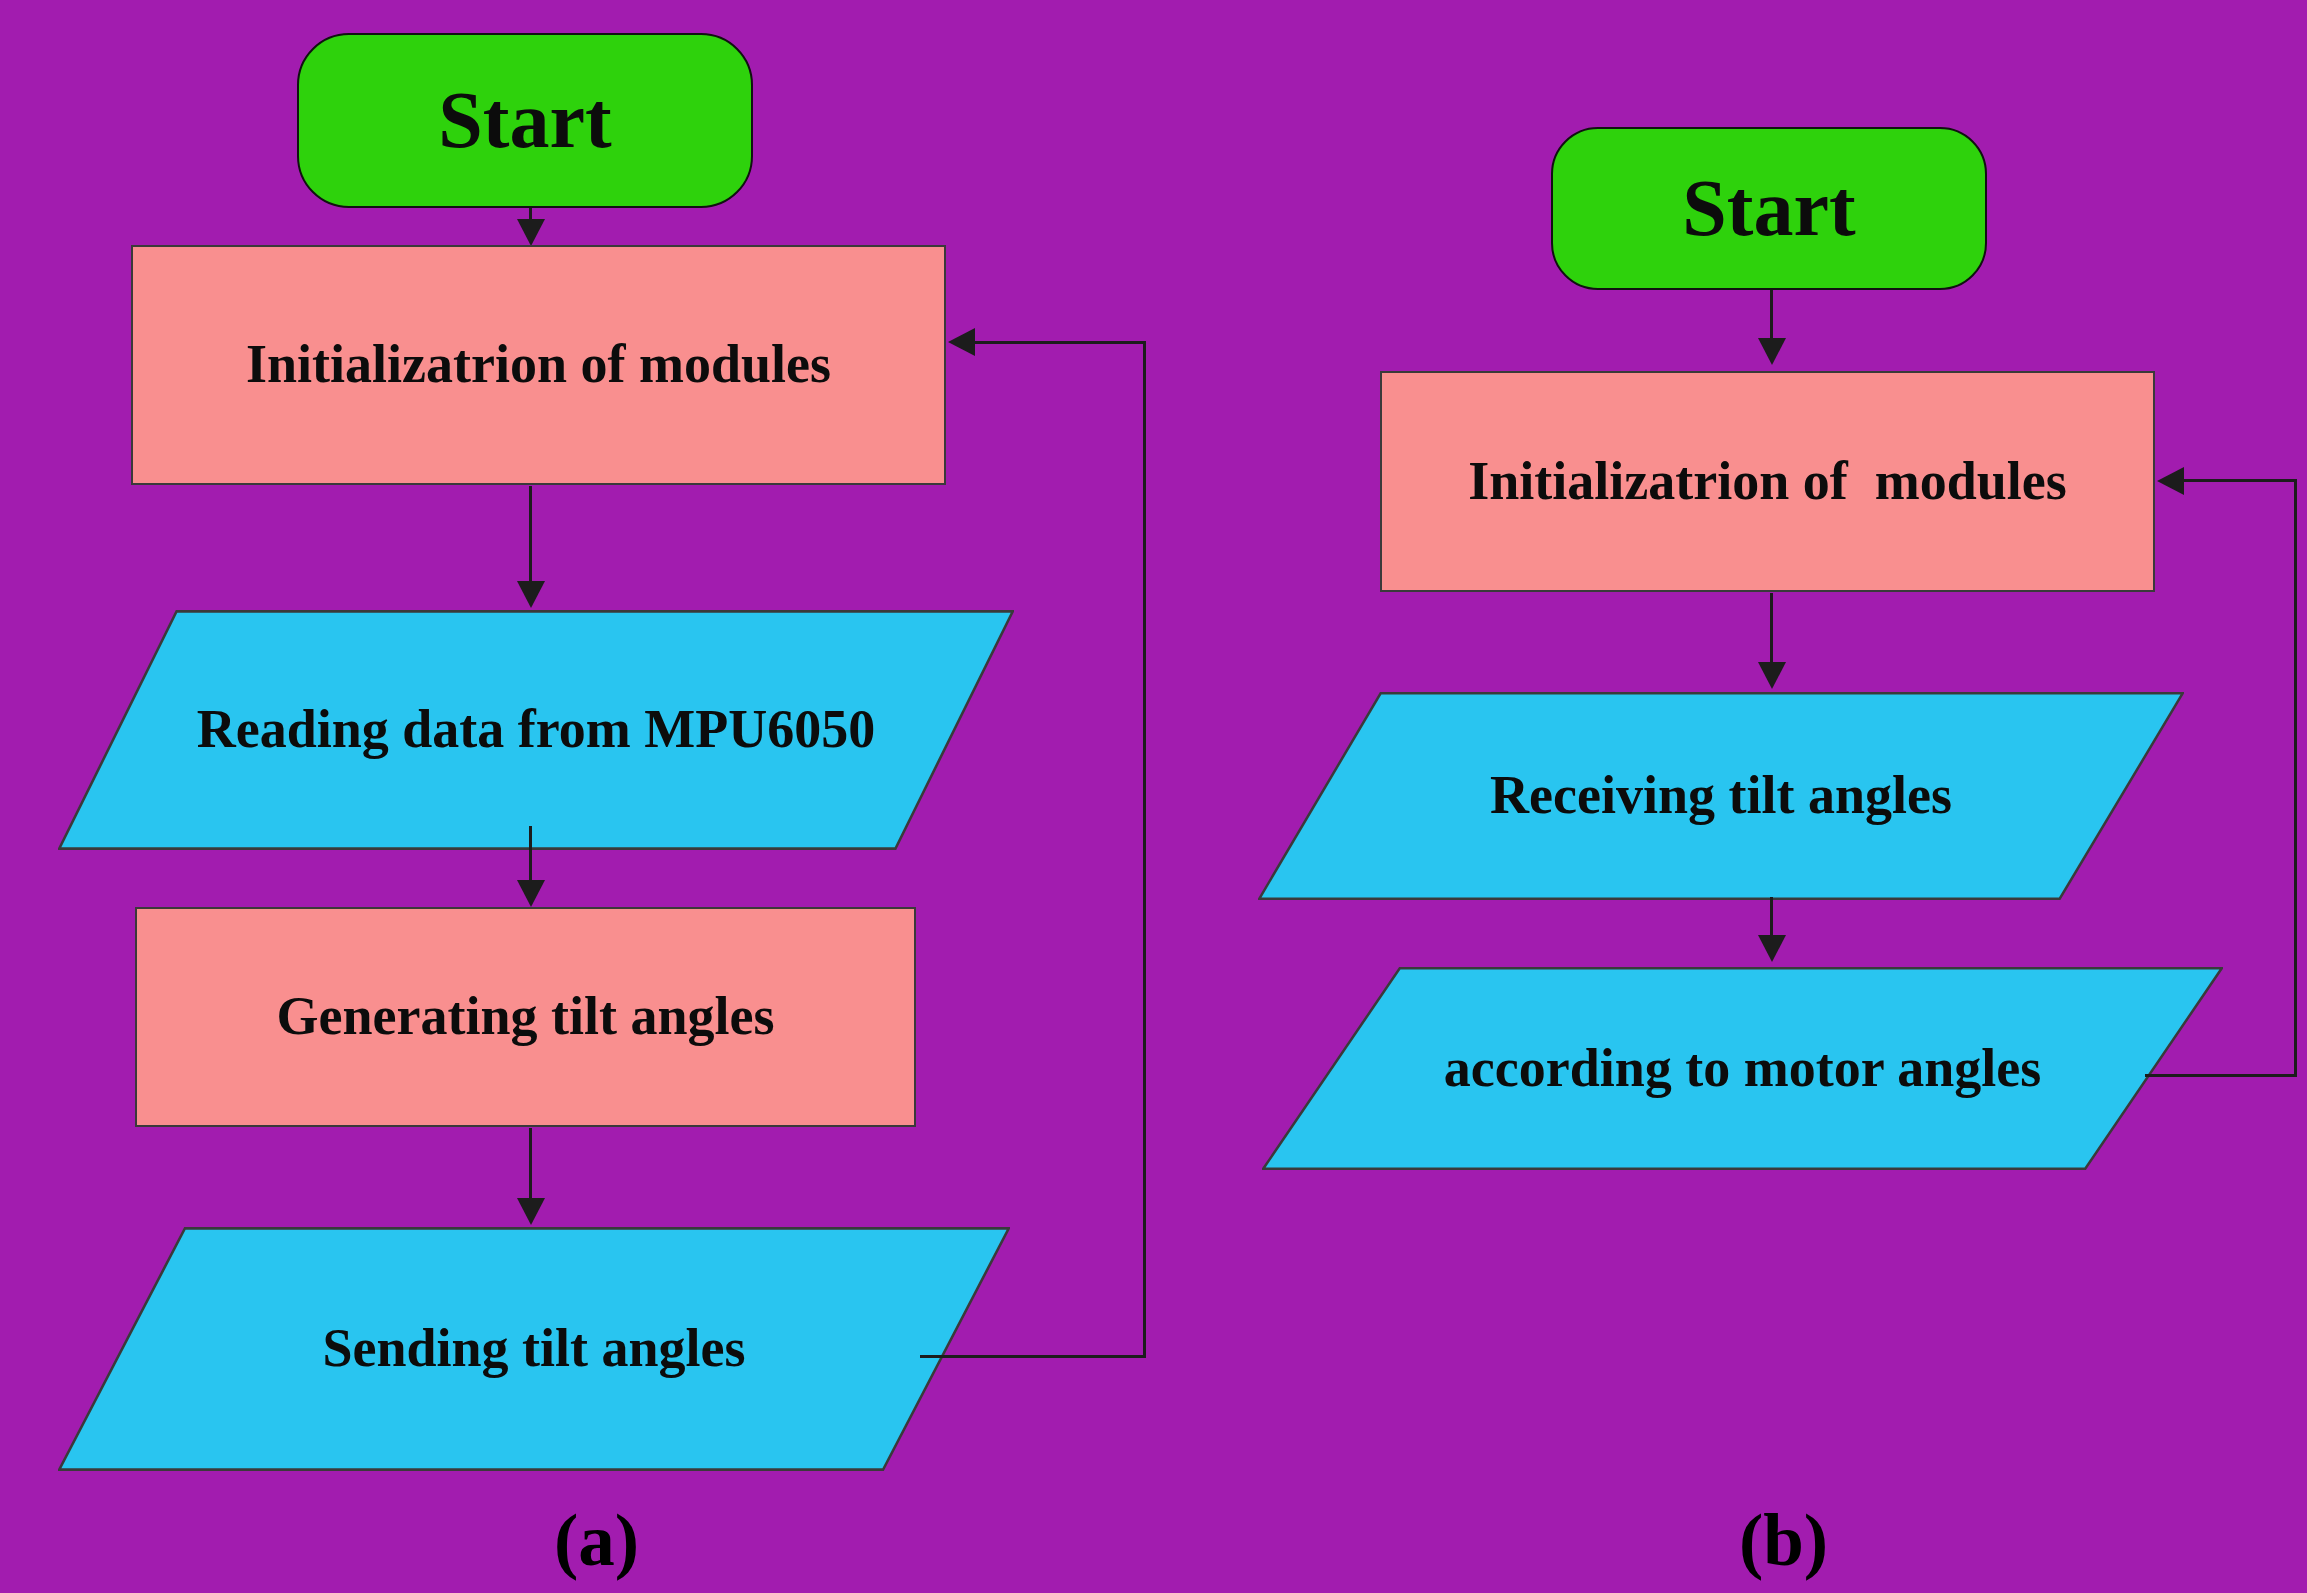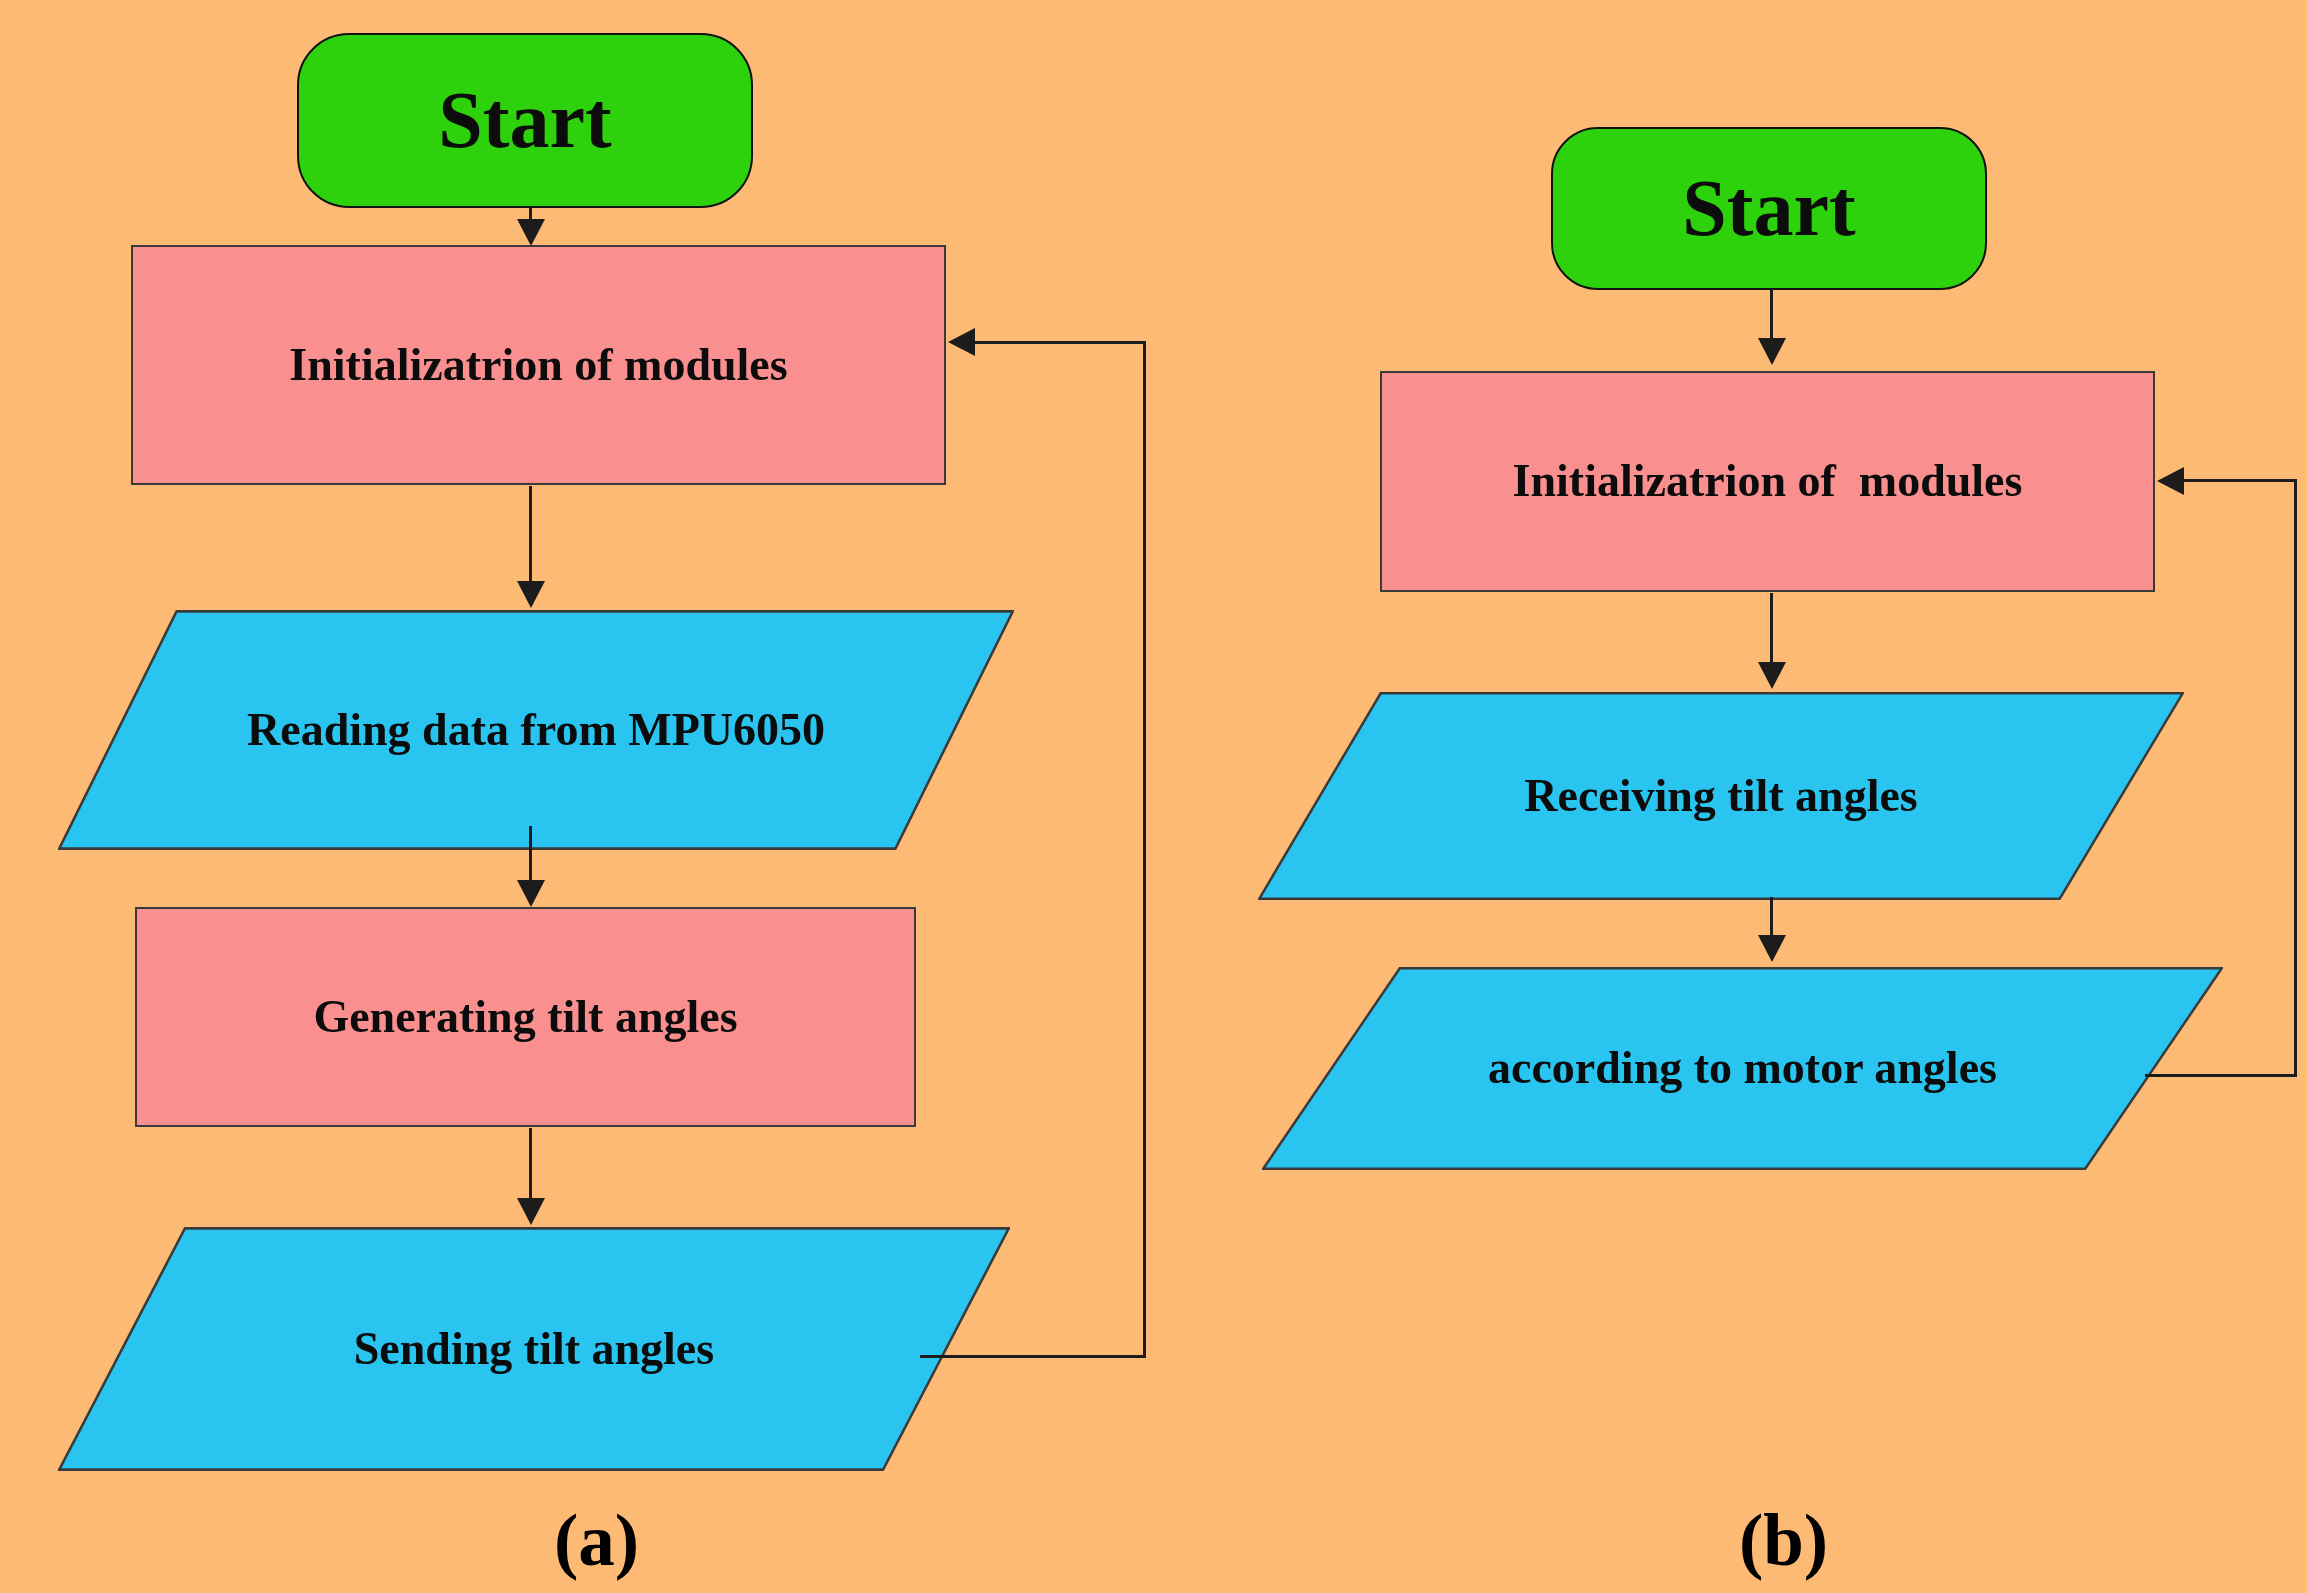--- a/index.html
+++ b/index.html
@@ -6,32 +6,32 @@
     --start-fill:#2ed20c;
     --process-fill:#f98f8f;
     --io-fill:#29c5f0;
     --line:#1c1c1c;
     --edge:#3a3a3a;
   }
   html,body{margin:0;padding:0;background:#ffffff;}
   .canvas{
     position:relative;
     width:2307px;height:1593px;
-    background:#fdba74;
+    background:#a21caf;
     font-family:"Liberation Serif","DejaVu Serif",serif;
     overflow:hidden;
   }
   .node{position:absolute;}
   .node .label{
     position:absolute;inset:0;
     display:flex;flex-direction:column;
     align-items:center;justify-content:center;
     text-align:center;
     font-weight:bold;color:#0c0c0c;
-    font-size:46px;line-height:1.06;
+    font-size:54px;line-height:1.06;
     white-space:pre;
   }
   .terminator{
     background:var(--start-fill);
     border:2.5px solid #111;
     border-radius:52px;
     box-sizing:border-box;
   }
   .terminator .label{font-size:80px;}
   .process{

